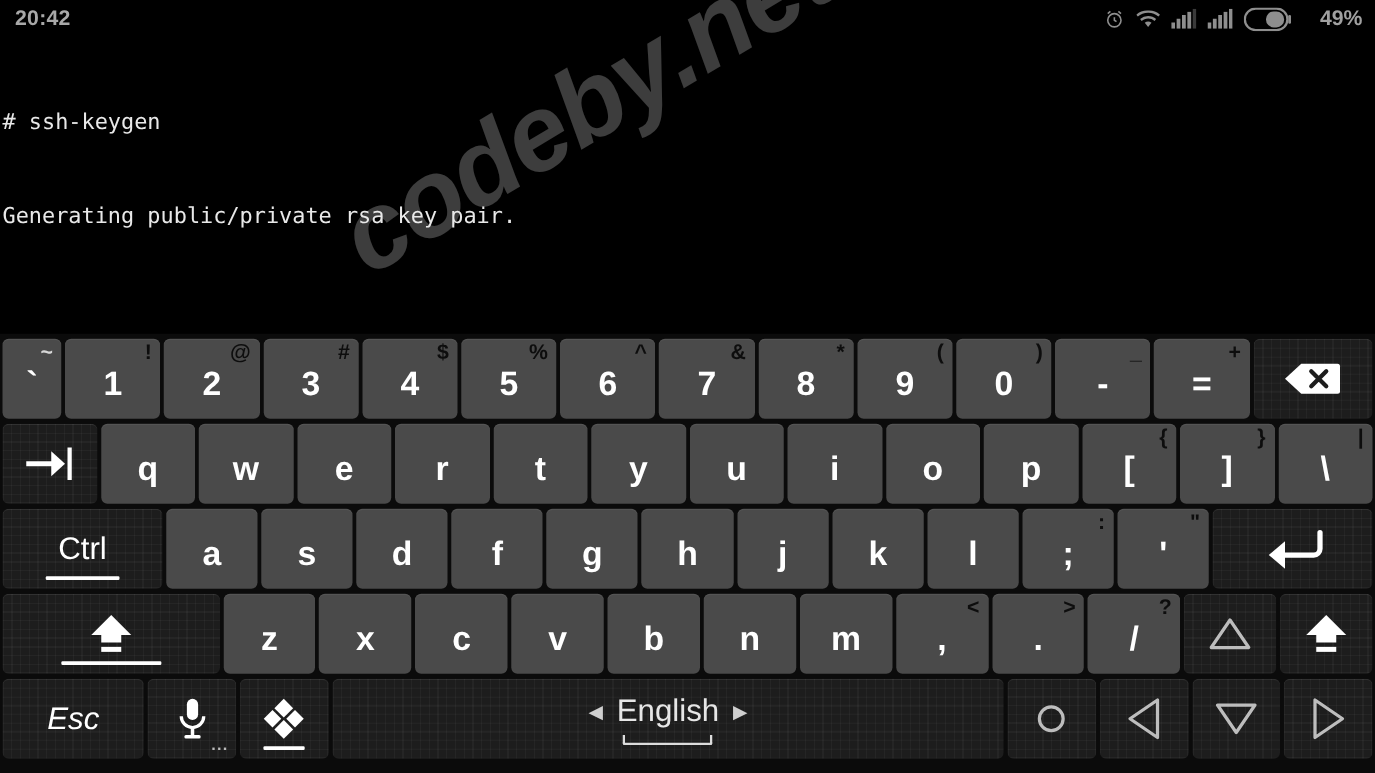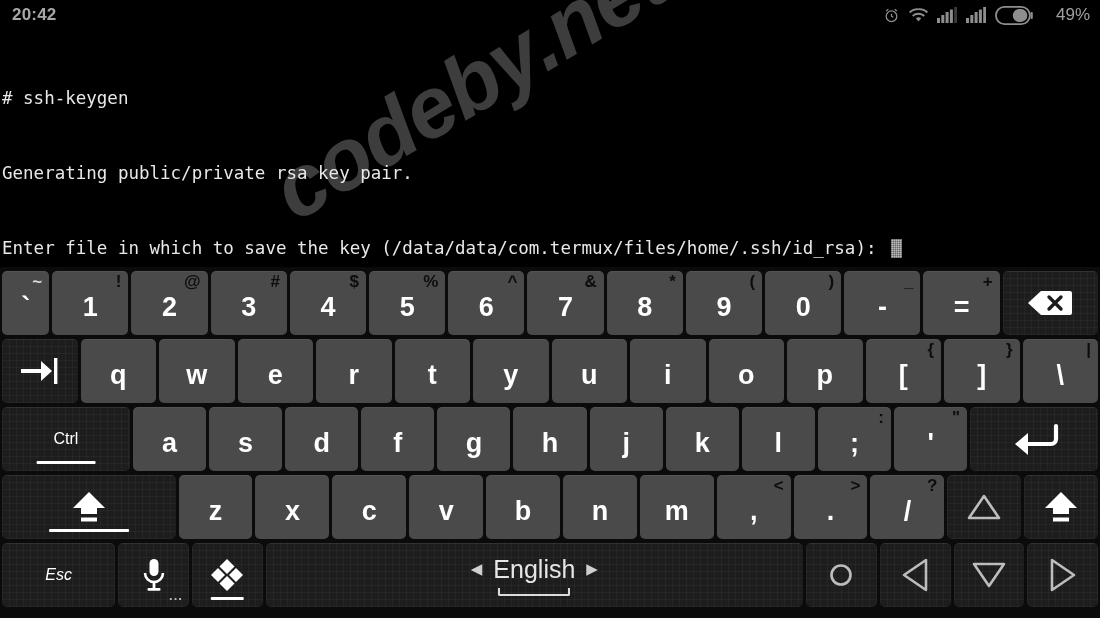--- a/index.html
+++ b/index.html
@@ -12,21 +12,21 @@
 
   
   #statusbar {
     position: absolute; left:0; top:0; width:1100px; height:30px;
     display:flex; align-items:center; justify-content:space-between;
     padding: 0 10px 0 12px; color:#9a9a9a;
   }
   #clock { font-size:17px; font-weight:bold; color:#a8a8a8; letter-spacing:.2px; }
   #sysicons { display:flex; align-items:center; gap:9px; }
   #sysicons svg { display:block; }
-  #battpct { font-size:17px; font-weight:normal; color:#a0a0a0; margin-left:14px; }
+  #battpct { font-size:17px; font-weight:bold; color:#a0a0a0; margin-left:14px; }
 
   
   #terminal {
     position:absolute; left:0; top:30px; width:1100px; height:237px;
     background:#000; color:#e8e8e8;
     font-family:"DejaVu Sans Mono","Liberation Mono",monospace;
     font-size:17.5px; line-height:25px; padding:6px 0 0 2px;
     white-space:pre; overflow:hidden;
   }
   .tline { white-space:pre; }
@@ -66,21 +66,21 @@
     background-image:
       repeating-linear-gradient(0deg, rgba(255,255,255,.035) 0 1px, transparent 1px 7px),
       repeating-linear-gradient(90deg, rgba(255,255,255,.035) 0 1px, transparent 1px 7px);
   }
   .key .sup {
     position:absolute; top:1px; right:7px;
     font-size:17px; font-weight:bold; color:#0d0d0d;
   }
   .key .sup.light { color:#d8d8d8; }
   .key .main { line-height:1; position:relative; top:4px; }
-  .key .lbl { font-size:16px; font-weight:normal; }
+  .key .lbl { font-size:25px; font-weight:normal; }
   .key .underline {
     position:absolute; bottom:7px; left:50%; transform:translateX(-50%);
     width:46%; height:3px; background:#fff; border-radius:1px;
   }
   .key svg { display:block; }
   .key .dots {
     position:absolute; right:6px; bottom:4px; font-size:13px; color:#bbb; letter-spacing:1px;
   }
   .spacebar { flex: 7.6 1 0; flex-direction:column; gap:4px; }
   .spacebar .sptext { font-size:25px; font-weight:normal; color:#e6e6e6; display:flex; align-items:center; gap:11px; }
@@ -137,21 +137,20 @@
           <rect x="17.8" y="3.1" width="14.5" height="12.8" rx="6.2" fill="#8e8e8e"></rect>
         </svg>
       </span>
       <span id="battpct">49%</span>
     </div>
   </div>
 
   <div id="terminal">
     <div class="tline"># ssh-keygen</div>
     <div class="tline">Generating public/private rsa key pair.</div>
-    <div class="tline"><span>Enter file in which to save the key (/data/data/com.termux/files/home/.ssh/id_rsa): </span><span class="cursor"></span></div>
   </div>
 
   <div id="watermark">codeby.net</div>
 
   <div id="keyboard">
       <div class="krow">
         <div class="key" style="flex-grow: 0.62;">
           <span class="sup light">~</span>
           <span class="main">`</span>
         </div>

